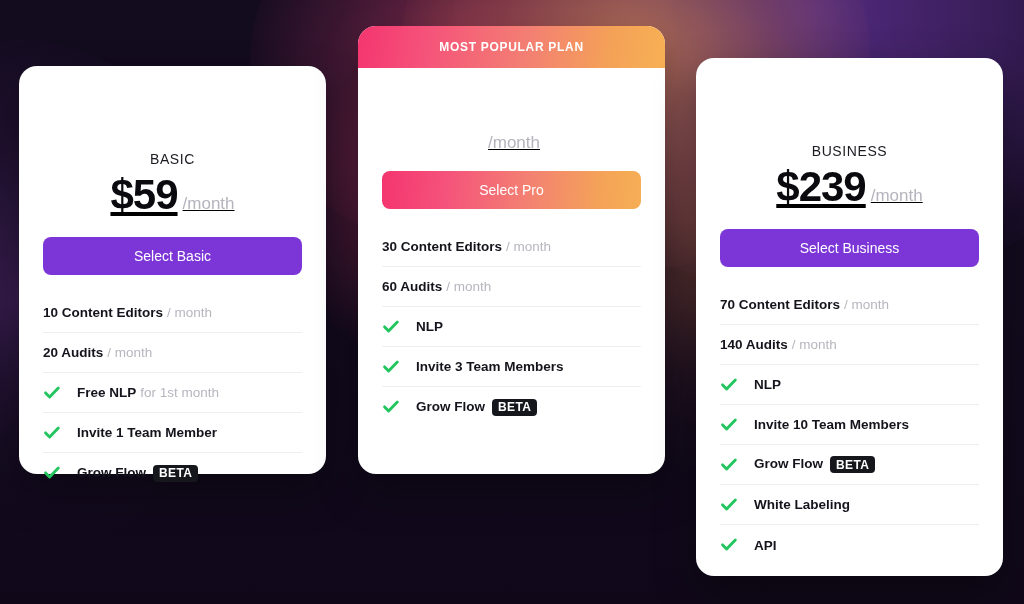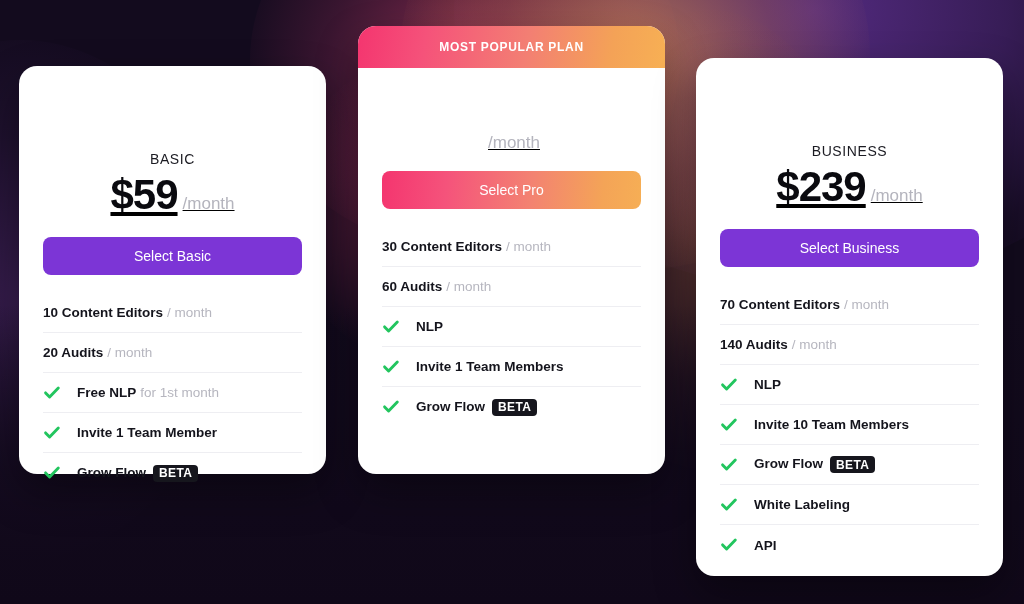--- a/index.html
+++ b/index.html
@@ -299,21 +299,21 @@
               </svg>
             </span>
             <span><span class="f-strong">NLP</span></span>
           </div>
           <div class="feature">
             <span class="check">
               <svg width="18" height="18" viewBox="0 0 18 18">
                 <path d="M2.6 8.9 L6.6 13.0 L15.3 4.0" fill="none" stroke="#22c55e" stroke-width="2.9" stroke-linecap="round" stroke-linejoin="round"></path>
               </svg>
             </span>
-            <span><span class="f-strong">Invite 1 Team Members</span></span>
+            <span><span class="f-strong">Invite 3 Team Members</span></span>
           </div>
           <div class="feature">
             <span class="check">
               <svg width="18" height="18" viewBox="0 0 18 18">
                 <path d="M2.6 8.9 L6.6 13.0 L15.3 4.0" fill="none" stroke="#22c55e" stroke-width="2.9" stroke-linecap="round" stroke-linejoin="round"></path>
               </svg>
             </span>
             <span><span class="f-strong">Grow Flow</span><span class="beta-badge">BETA</span></span>
           </div>
         </div>

